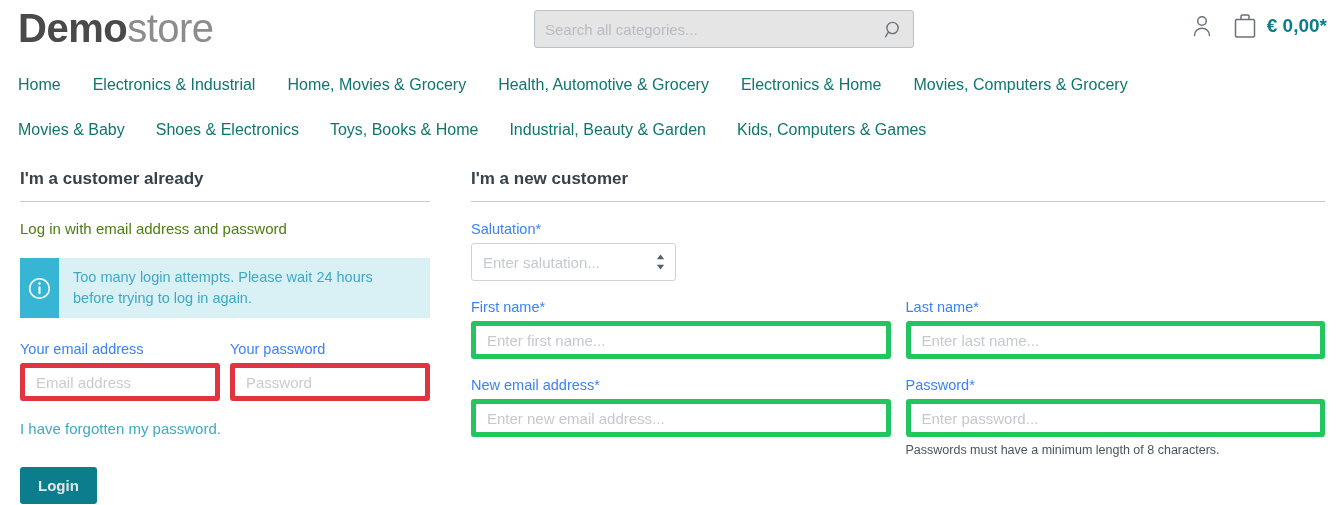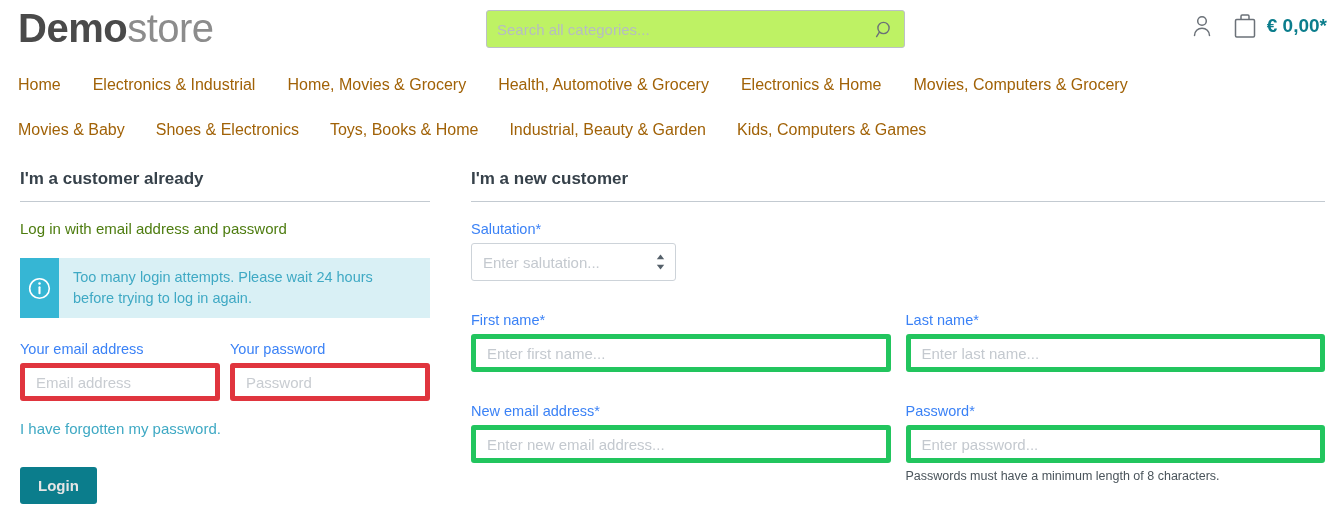--- a/index.html
+++ b/index.html
@@ -28,27 +28,27 @@
     font-size: 40px;
     letter-spacing: -0.5px;
     line-height: 48px;
     white-space: nowrap;
   }
   .logo .logo-demo { font-weight: bold; color: #4a4a4a; }
   .logo .logo-store { font-weight: 300; color: #8c8c8c; }
 
   .search-wrap {
     position: absolute;
-    left: 486px;
+    left: 534px;
     top: 10px;
-    width: 419px;
+    width: 380px;
     height: 38px;
     border: 1px solid #bcc1c7;
     border-radius: 3px;
-    background: #bef264;
+    background: #e5e5e5;
     box-sizing: border-box;
   }
   .search-input {
     position: absolute;
     left: 0; top: 0;
     width: 355px;
     height: 36px;
     border: none;
     outline: none;
     background: transparent;
@@ -105,21 +105,21 @@
     width: 1343px;
   }
   .nav-row {
     display: flex;
     align-items: center;
     padding-left: 18px;
     height: 45px;
   }
   .nav-item {
     font-size: 16px;
-    color: #a16207;
+    color: #0f766e;
     white-space: nowrap;
     margin-right: 32px;
     cursor: pointer;
     text-decoration: none;
   }
   .nav-row.row2 .nav-item { margin-right: 31px; }
 
   
   .cols { position: absolute; left: 0; top: 168px; width: 1343px; }
   .col-left { position: absolute; left: 20px; top: 0; width: 410px; }
@@ -253,21 +253,21 @@
     position: absolute;
     right: 11px;
     top: 11px;
     width: 9px;
     height: 16px;
     pointer-events: none;
   }
   .row2col {
     display: flex;
     gap: 15px;
-    margin-top: 30px;
+    margin-top: 17px;
   }
   .row2col .cell { width: 421px; }
   .help-text {
     font-size: 12.5px;
     color: #4a545b;
     margin-top: 5px;
     line-height: 16px;
   }
 </style>
 </head>

